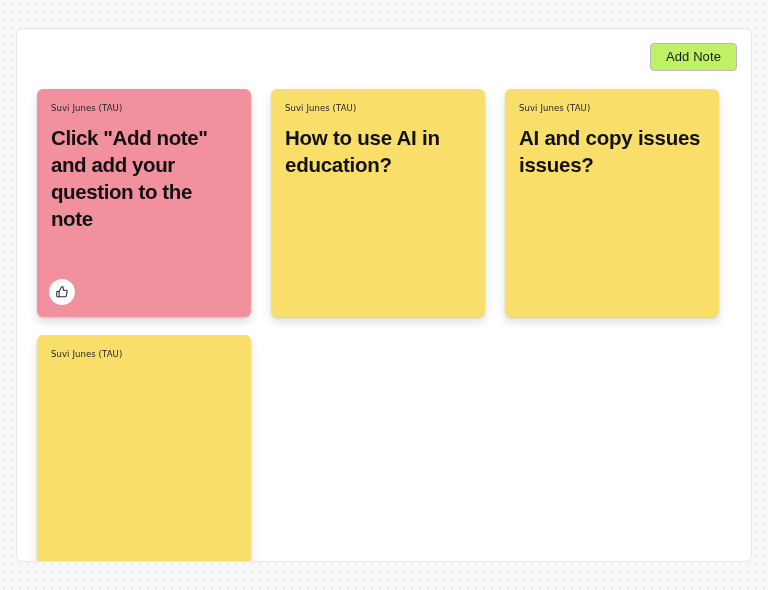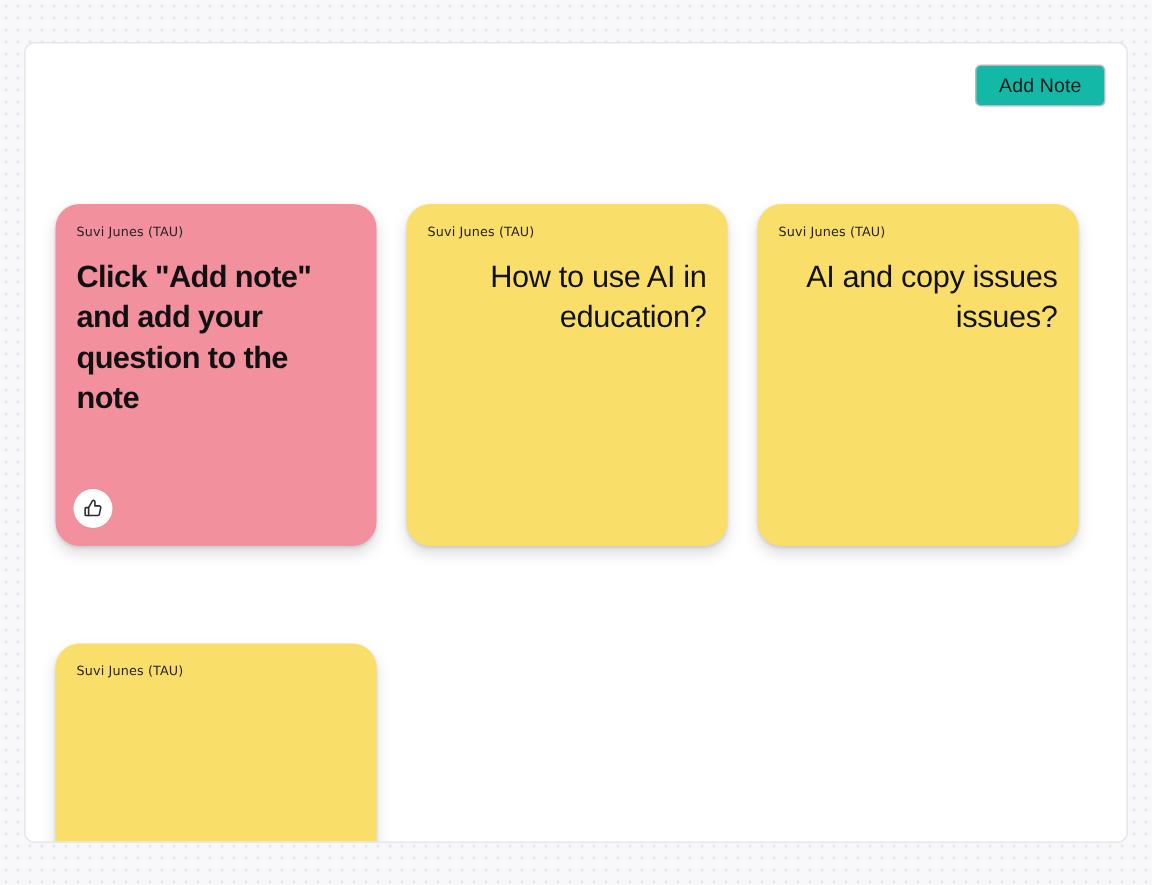--- a/index.html
+++ b/index.html
@@ -39,21 +39,21 @@
     right: 14px;
     top: 14px;
     display: flex;
     justify-content: flex-end;
     align-items: center;
   }
   #add-note-button {
     font-family: "Liberation Sans", sans-serif;
     font-size: 13px;
     color: #1b1b1b;
-    background: #14b8a6;
+    background: #bef264;
     border: 1px solid #b9b9bd;
     border-radius: 4px;
     padding: 6px 15px 7px 15px;
     line-height: 1;
     cursor: pointer;
     letter-spacing: 0.1px;
   }
 
   
   #notes-grid {
@@ -64,28 +64,27 @@
     display: flex;
     flex-wrap: wrap;
     gap: 18px 20px;
     align-content: flex-start;
   }
 
   .note-card {
     position: relative;
     width: 214px;
     height: 228px;
-    border-radius: 16px;
+    border-radius: 6px;
     box-sizing: border-box;
     padding: 15px 14px 12px 14px;
     box-shadow: 0 5px 9px rgba(90, 90, 95, 0.20),
                 0 1px 2px rgba(70, 70, 80, 0.14);
     overflow: hidden;
     cursor: pointer;
-    margin-top: 47px;
   }
   .note-card.pink  { background: #f2909e; }
   .note-card.yellow{ background: #f9df6a; }
 
   .note-author {
     font-family: "DejaVu Sans", sans-serif;
     font-size: 8.5px;
     font-weight: 400;
     color: #24242a;
     letter-spacing: 0.1px;
@@ -101,22 +100,21 @@
     color: #111114;
     letter-spacing: -0.25px;
     margin: 0;
     word-wrap: break-word;
   }
   .note-card.pink .note-text {
     font-weight: 700;
     letter-spacing: -0.4px;
   }
   .note-card.yellow .note-text {
-    font-weight: 400;
-    text-align: right;
+    font-weight: 700;
   }
 
   
   .note-reaction {
     position: absolute;
     left: 12px;
     bottom: 12px;
     width: 26px;
     height: 26px;
     border-radius: 50%;

